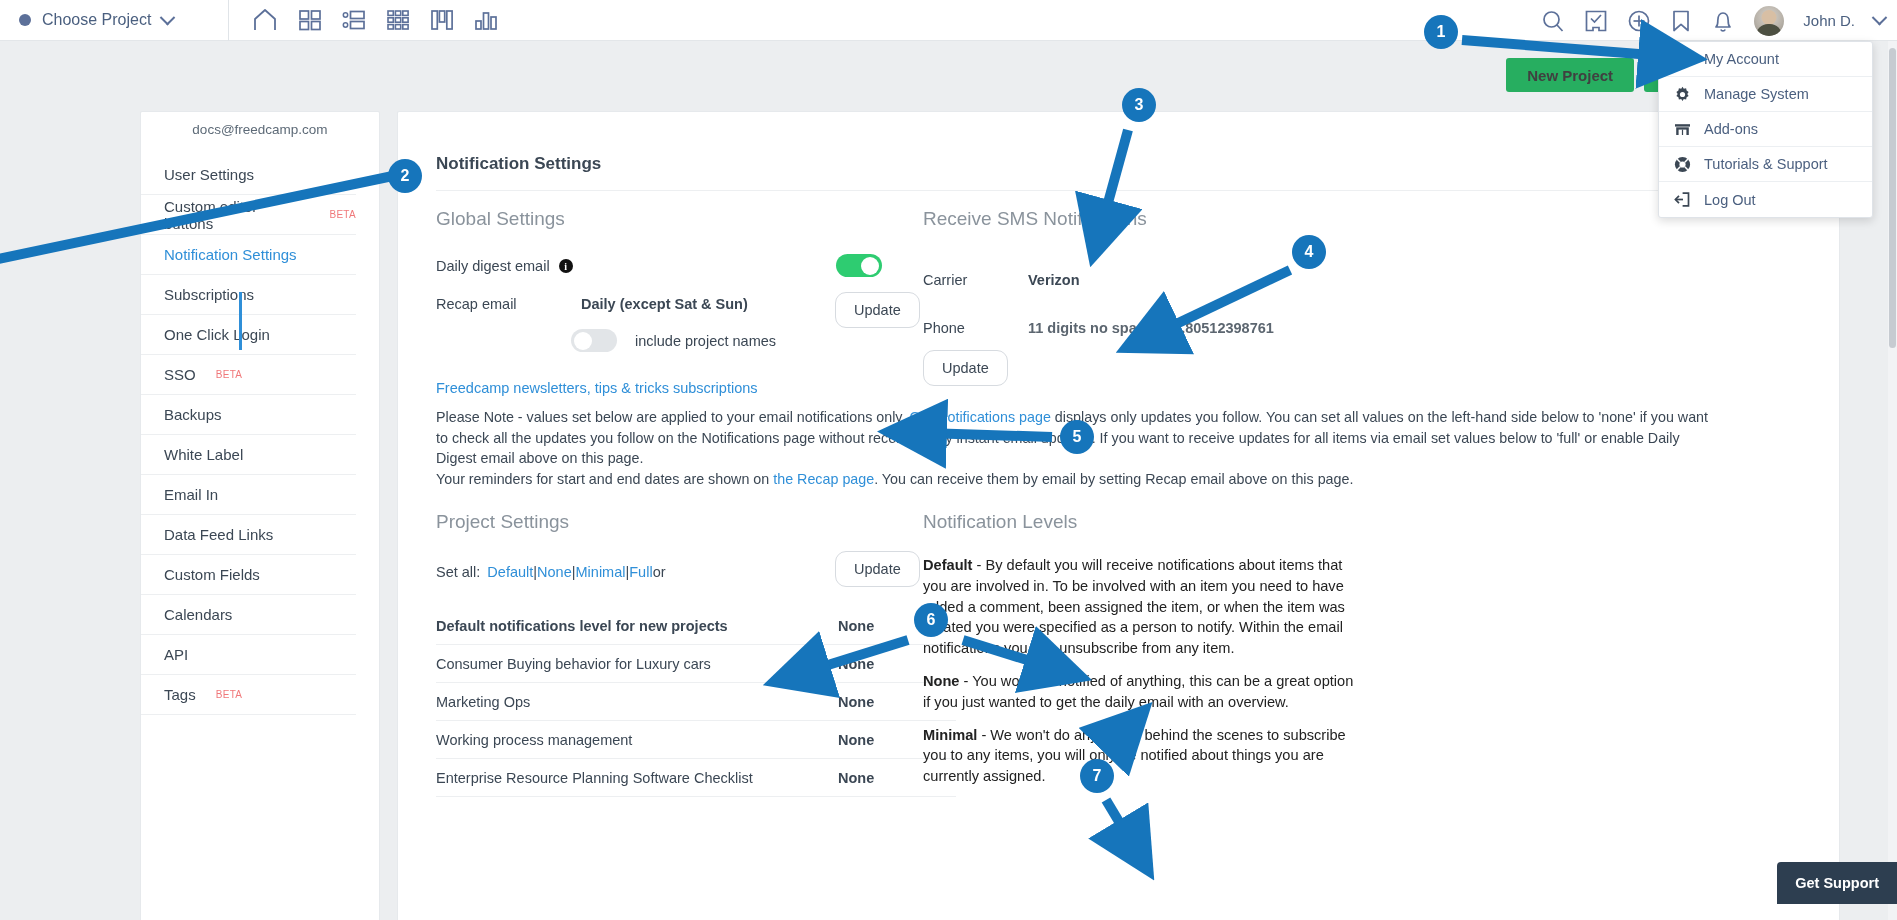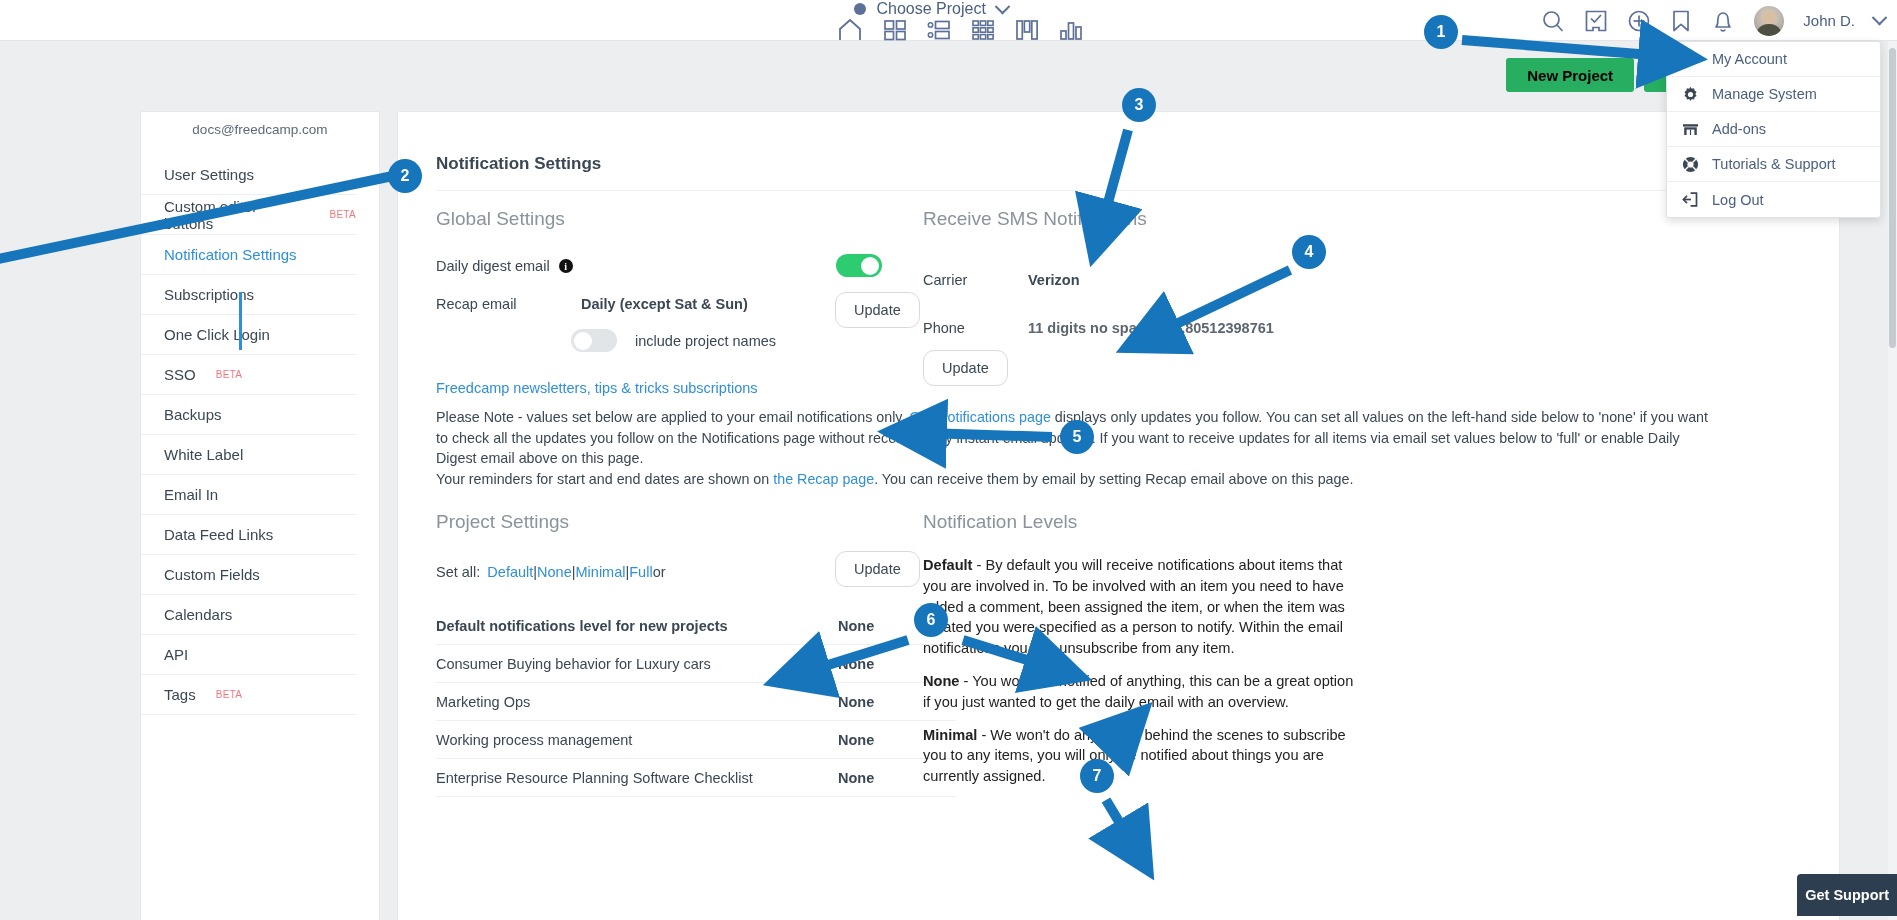--- a/index.html
+++ b/index.html
@@ -12,21 +12,20 @@
   }
   #root { position: relative; width: 1897px; height: 920px; }
 
   
   .topbar {
     position: absolute; top: 0; left: 0; width: 1897px; height: 41px;
     background: #ffffff;
     display: flex; align-items: center;
     border-bottom: 1px solid #e3e6e9;
     z-index: 30;
-    flex-direction: column;
   }
   .proj-chooser {
     display: flex; align-items: center; gap: 11px;
     padding-left: 19px; width: 228px; height: 41px;
   }
   .proj-dot { width: 12px; height: 12px; border-radius: 50%; background: #5c7099; flex: none; }
   .proj-label { font-size: 16px; color: #4a5f7f; white-space: nowrap; }
   .chev { width: 11px; height: 11px; border-right: 2px solid #5c7099; border-bottom: 2px solid #5c7099;
           transform: rotate(45deg) translate(-2px,-2px); flex: none; }
   .topdiv { width: 1px; height: 41px; background: #e0e4e8; }
@@ -46,39 +45,39 @@
     background:#d8bfa4; transform:translateX(-50%);
   }
   .avatar::after { 
     content:''; position:absolute; left:50%; top:60%; width:26px; height:18px; border-radius:12px 12px 0 0;
     background:#4c4f41; transform:translateX(-50%);
   }
   .username { font-size: 15px; color: #4a5f7f; white-space: nowrap; }
 
   
   .dropdown {
-    position: absolute; top: 41px; right: 16px; width: 215px;
+    position: absolute; top: 41px; right: 24px; width: 215px;
     background: #fff; border: 1px solid #dfe3e8; border-radius: 3px;
     box-shadow: 0 3px 10px rgba(0,0,0,.14);
     z-index: 40;
   }
   .dd-item {
     display: flex; align-items: center; gap: 13px;
     height: 35px; padding: 0 14px;
     border-bottom: 1px solid #eceff2;
     font-size: 14.5px; color: #4a5f7f; cursor: pointer;
   }
   .dd-item:last-child { border-bottom: none; }
   .dd-ic { width: 18px; height: 18px; flex: none; display: flex; align-items: center; justify-content: center; }
   .dd-ic svg { display: block; }
 
   
   .newproj-wrap { position: absolute; top: 58px; right: 125px; display: flex; gap: 10px; z-index: 5; }
   .btn-green {
-    background: #27ae60; color: #000000; border: none; border-radius: 3px;
+    background: #27ae60; color: #404040; border: none; border-radius: 3px;
     height: 34px; padding: 0 21px; font-size: 15px; font-weight: bold;
     font-family: "Liberation Sans", sans-serif; cursor: pointer; white-space: nowrap;
   }
 
   
   .sidebar {
     position: absolute; left: 140px; top: 111px; width: 240px;
     background: #fff; border: 1px solid #e6e9ec; border-radius: 2px;
     height: 820px; overflow: hidden;
   }
@@ -154,22 +153,22 @@
   .anno { position: absolute; z-index: 50; pointer-events: none; }
   .badge {
     position: absolute; width: 34px; height: 34px; border-radius: 50%;
     background: #1675bb; color: #fff; font-size: 16px; font-weight: bold;
     display: flex; align-items: center; justify-content: center; z-index: 52;
     font-family: "Liberation Sans", sans-serif;
   }
 
   
   .get-support {
-    position: absolute; right: 0; bottom: 4px; background: #2d3e50; color: #fff;
-    font-size: 14.5px; font-weight: bold; padding: 13px 8px; border-radius: 4px 0 0 0;
+    position: absolute; right: 0; bottom: 16px; background: #2d3e50; color: #fff;
+    font-size: 14.5px; font-weight: bold; padding: 13px 18px; border-radius: 4px 0 0 0;
     cursor: pointer; z-index: 60;
   }
 
   
   .scroll-track { position: absolute; right: 0; top: 41px; width: 9px; height: 879px; background: #f2f3f5; z-index: 20; }
   .scroll-thumb { position: absolute; right: 1px; top: 48px; width: 7px; height: 300px; background: #c6cbd1; border-radius: 4px; z-index: 21; }
 </style>
 </head>
 <body>
 

